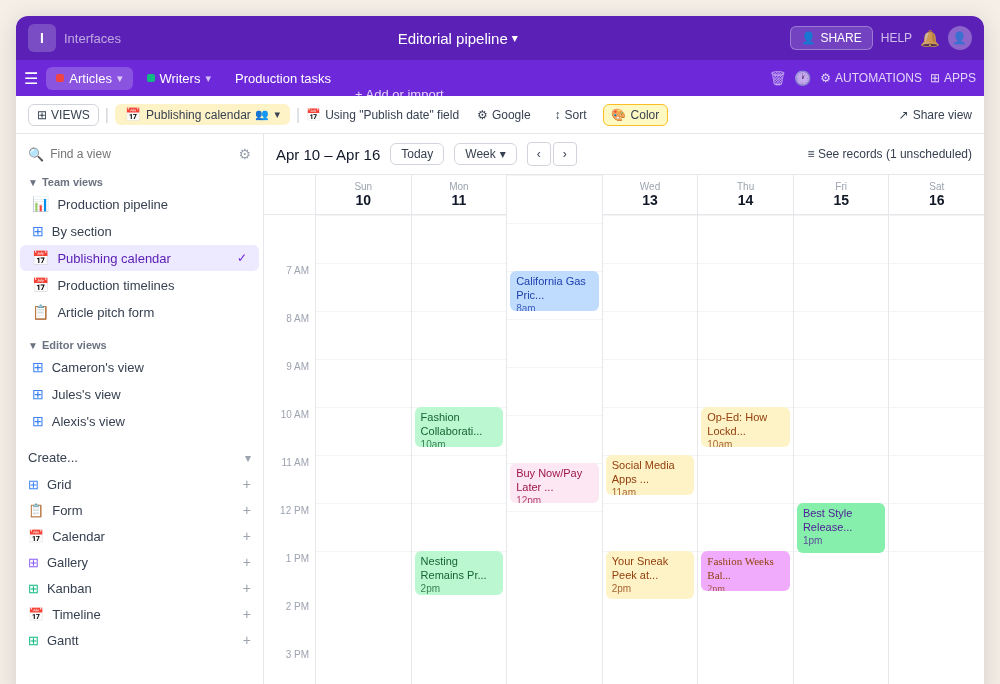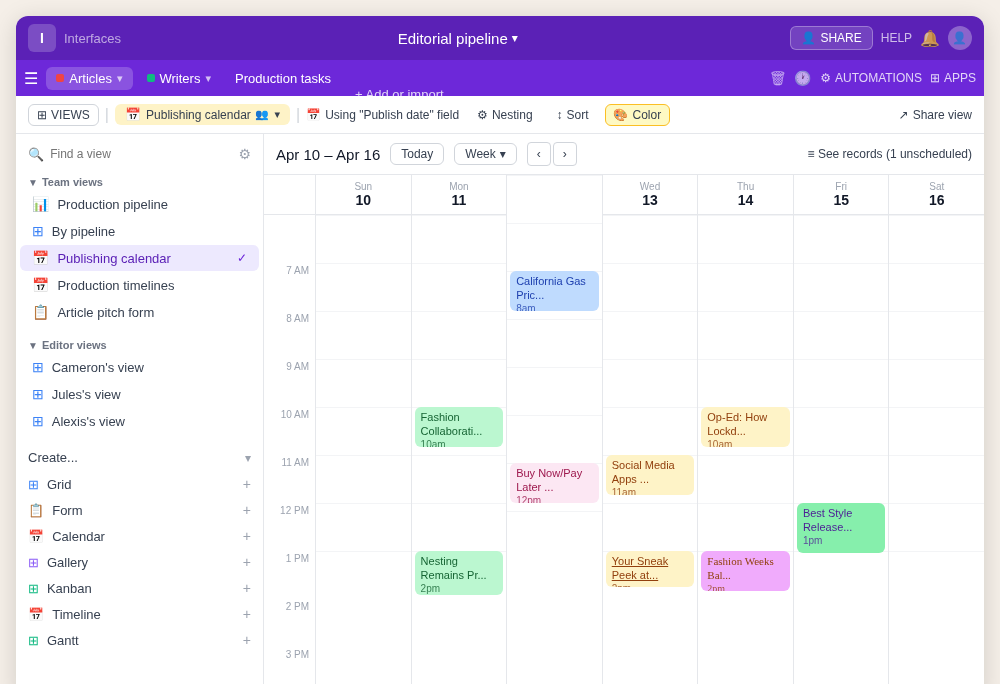--- a/index.html
+++ b/index.html
@@ -289,21 +289,21 @@
       <span style="font-size:11px;">▾</span>
     </div>
     <span class="toolbar-sep">|</span>
     <div class="toolbar-field">
       <span>📅</span>
       <span>Using "Publish date" field</span>
     </div>
     <div class="toolbar-actions">
       <div class="toolbar-btn">
         <span>⚙</span>
-        <span>Nesting</span>
+        <span>Google</span>
       </div>
       <div class="toolbar-btn">
         <span>↕</span>
         <span>Sort</span>
       </div>
       <div class="toolbar-btn active">
         <span>🎨</span>
         <span>Color</span>
       </div>
     </div>
@@ -326,21 +326,21 @@
         <span class="toggle">▼</span>
         <span>Team views</span>
       </div>
 
       <div class="sidebar-item">
         <span class="item-icon" style="color:#10b981;">📊</span>
         <span>Production pipeline</span>
       </div>
       <div class="sidebar-item">
         <span class="item-icon" style="color:#3b82f6;">⊞</span>
-        <span>By pipeline</span>
+        <span>By section</span>
       </div>
       <div class="sidebar-item active">
         <span class="item-icon" style="color:#ef4444;">📅</span>
         <span>Publishing calendar</span>
         <span class="check">✓</span>
       </div>
       <div class="sidebar-item">
         <span class="item-icon" style="color:#ef4444;">📅</span>
         <span>Production timelines</span>
       </div>
@@ -540,21 +540,21 @@
                 <div class="hour-line" style="top:96px;"></div>
                 <div class="hour-line" style="top:144px;"></div>
                 <div class="hour-line" style="top:192px;"></div>
                 <div class="hour-line" style="top:240px;"></div>
                 <div class="hour-line" style="top:288px;"></div>
                 <div class="hour-line" style="top:336px;"></div>
                 <div class="cal-event yellow-event" style="top:240px;height:40px;">
                   <div class="event-title">Social Media Apps ...</div>
                   <div class="event-time">11am</div>
                 </div>
-                <div class="cal-event yellow-event" style="top:336px;height:36px;text-decoration:underline;">
+                <div class="cal-event yellow-event" style="top:336px;height:48px;">
                   <div class="event-title">Your Sneak Peek at...</div>
                   <div class="event-time">2pm</div>
                 </div>
               </div>
             </div>
           </div>
 
           <div class="day-col">
             <div class="day-header">
               <span class="day-name">Thu</span>

